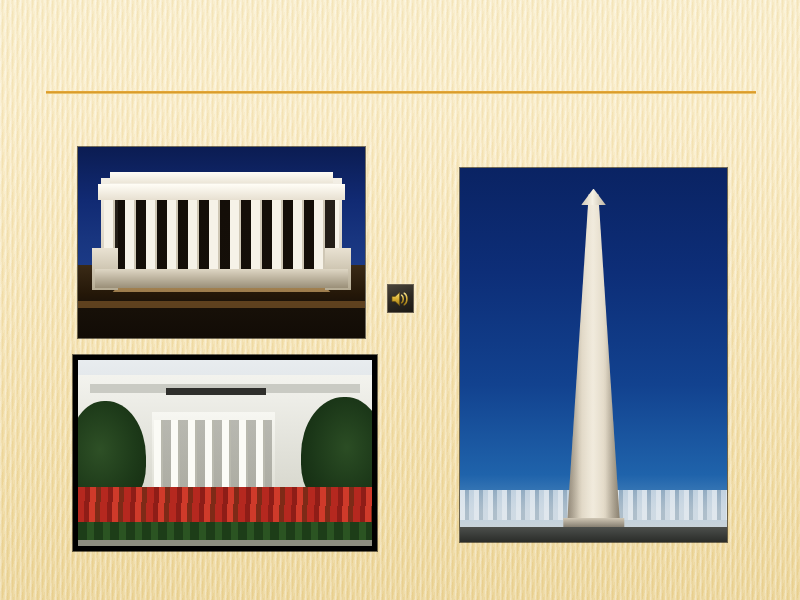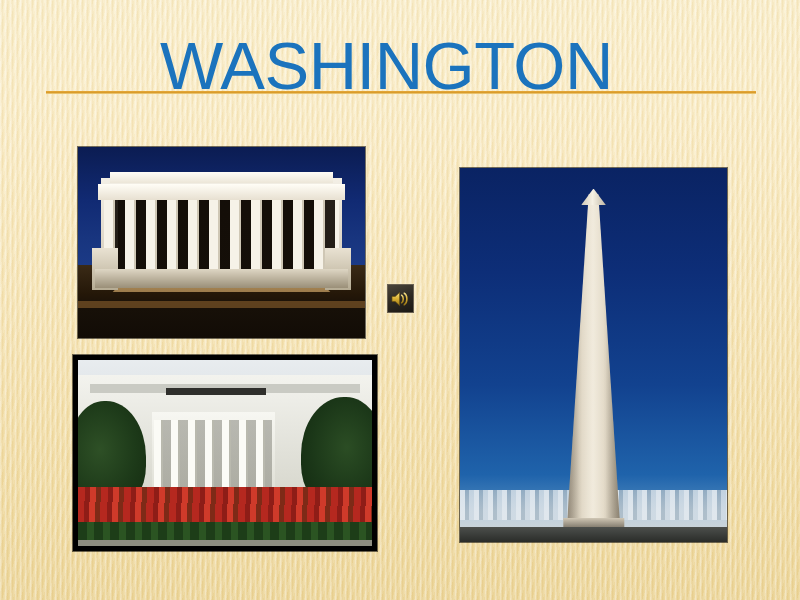--- a/index.html
+++ b/index.html
@@ -283,21 +283,20 @@
   }
   #audio-icon svg { display: block; }
 </style>
 </head>
 <body>
 
 <div id="slide">
 
   <div id="title-block">
     <div id="title-rule"></div>
-    <div id="page-title">WASHINGTON</div>
   </div>
 
   <div class="photo" id="photo-lincoln" title="Lincoln Memorial at dusk">
     <div class="inner">
       <div class="sky"></div>
       <div class="ground"></div>
       <div class="platform"></div>
       <div class="building"></div>
       <div class="cella"></div>
       <div class="cols"></div>

